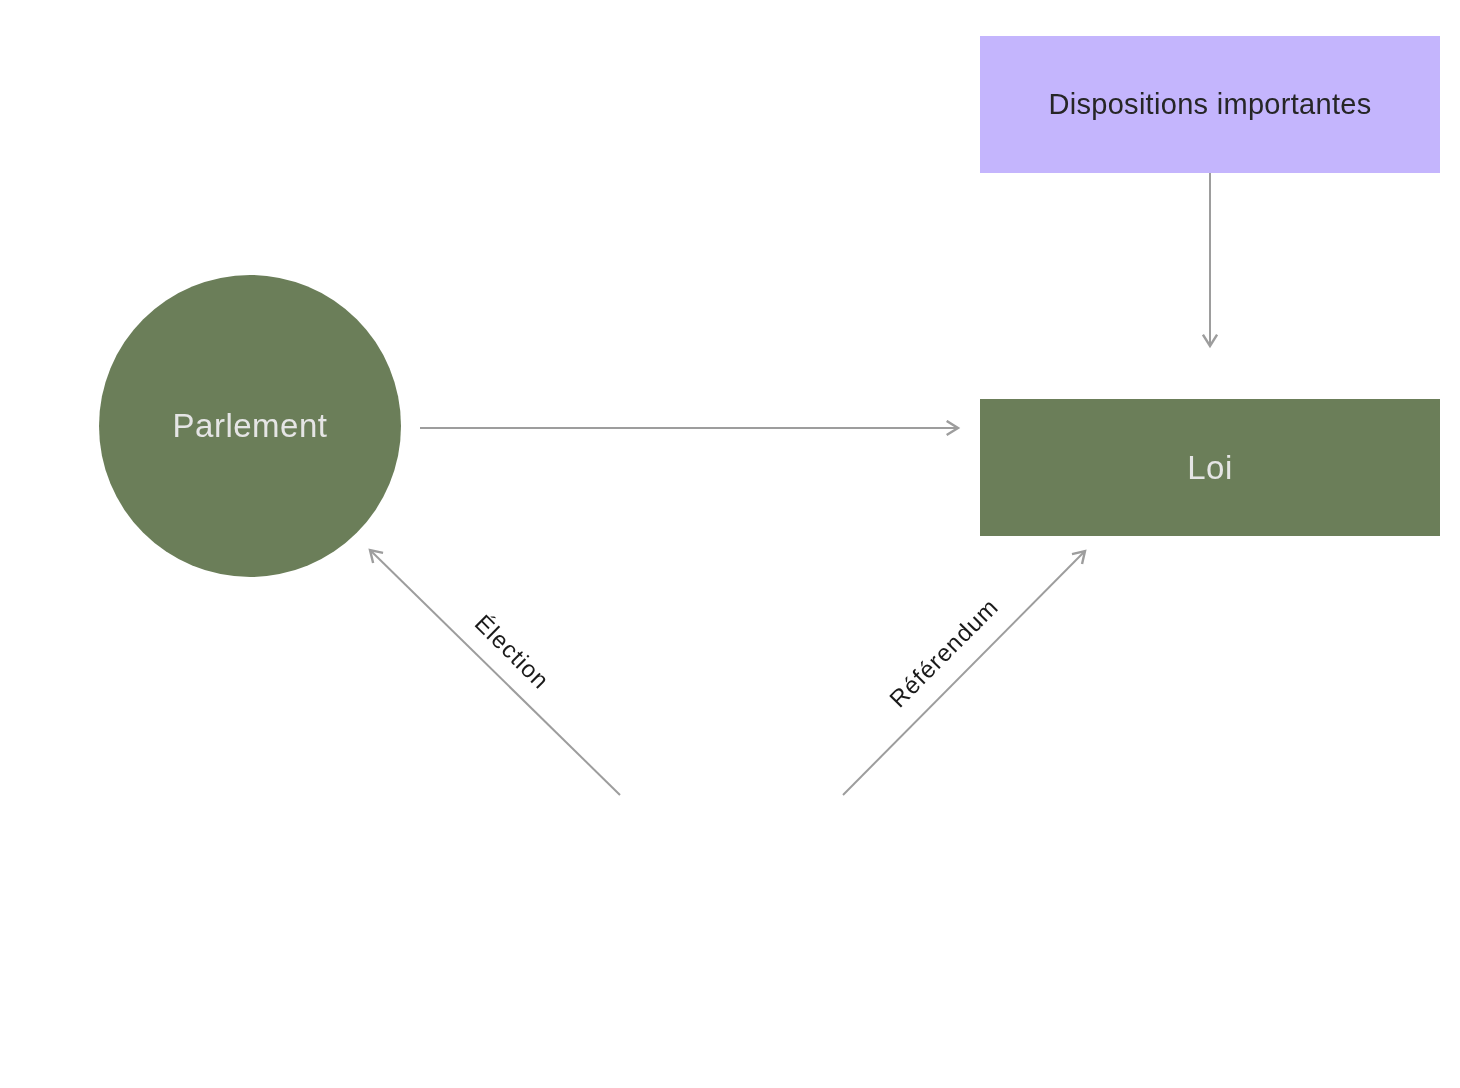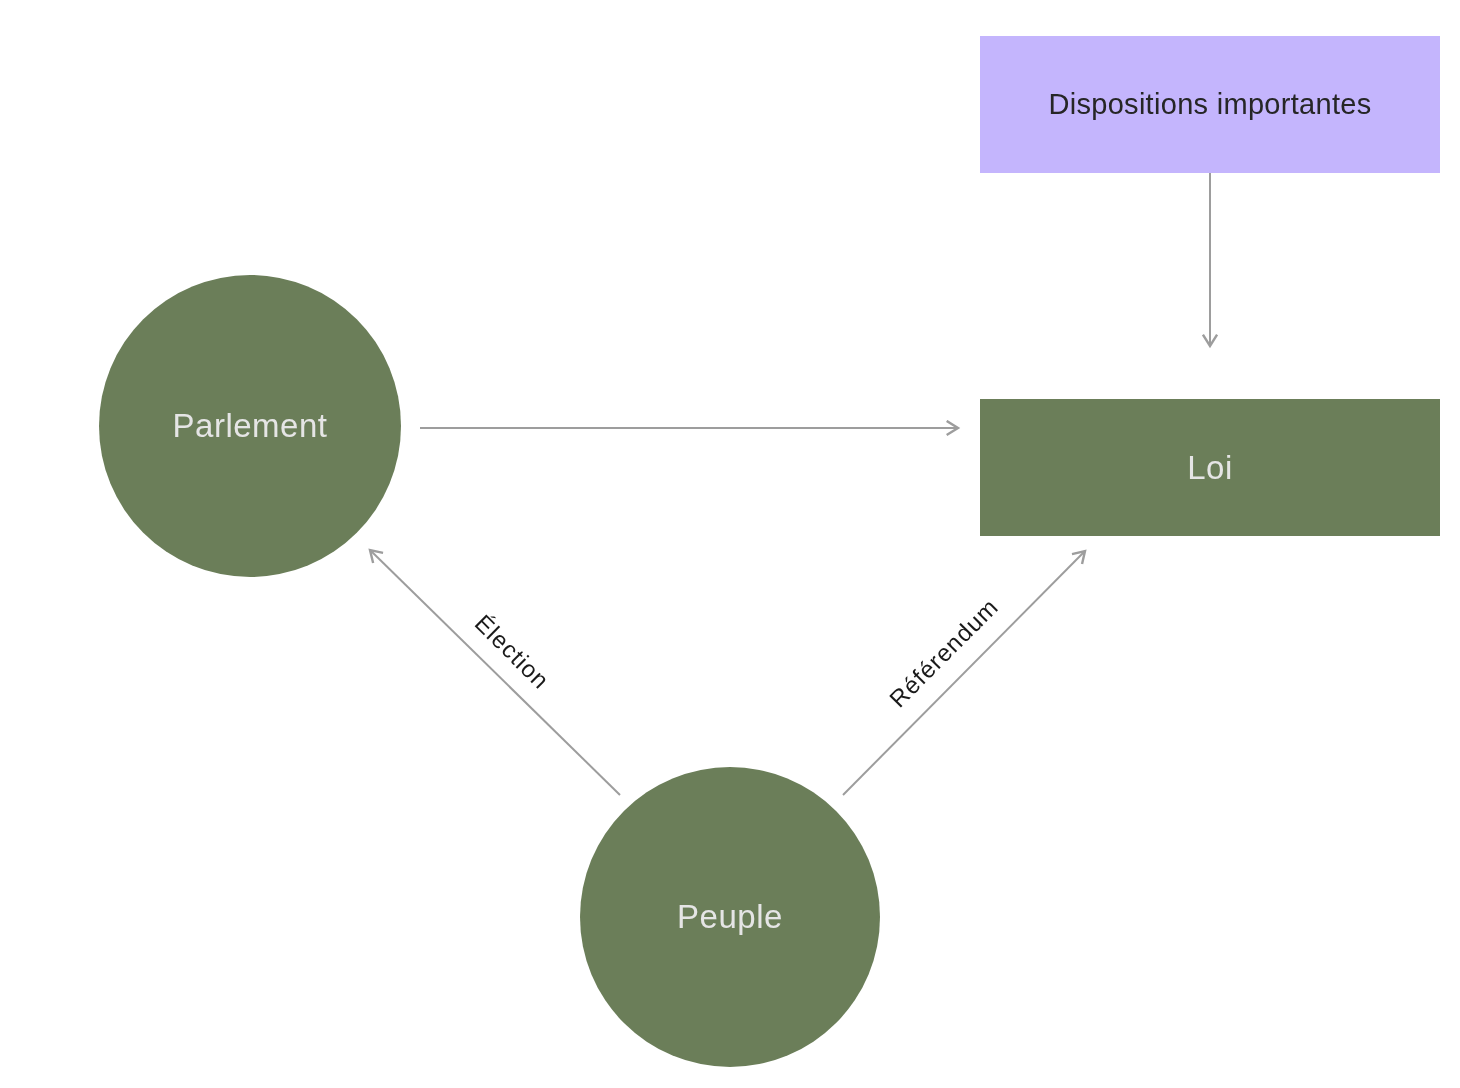--- a/index.html
+++ b/index.html
@@ -117,21 +117,18 @@
   </div>
 
   <div class="node-circle parlement">
     <span class="node-label">Parlement</span>
   </div>
 
   <div class="node-rect">
     <span class="node-label">Loi</span>
   </div>
 
-  <div class="node-circle peuple">
-    <span class="node-label">Peuple</span>
-  </div>
 
   <div class="edge-label election">Élection</div>
 
   <div class="edge-label referendum">Référendum</div>
 
 </div>
 
 </body></html>

